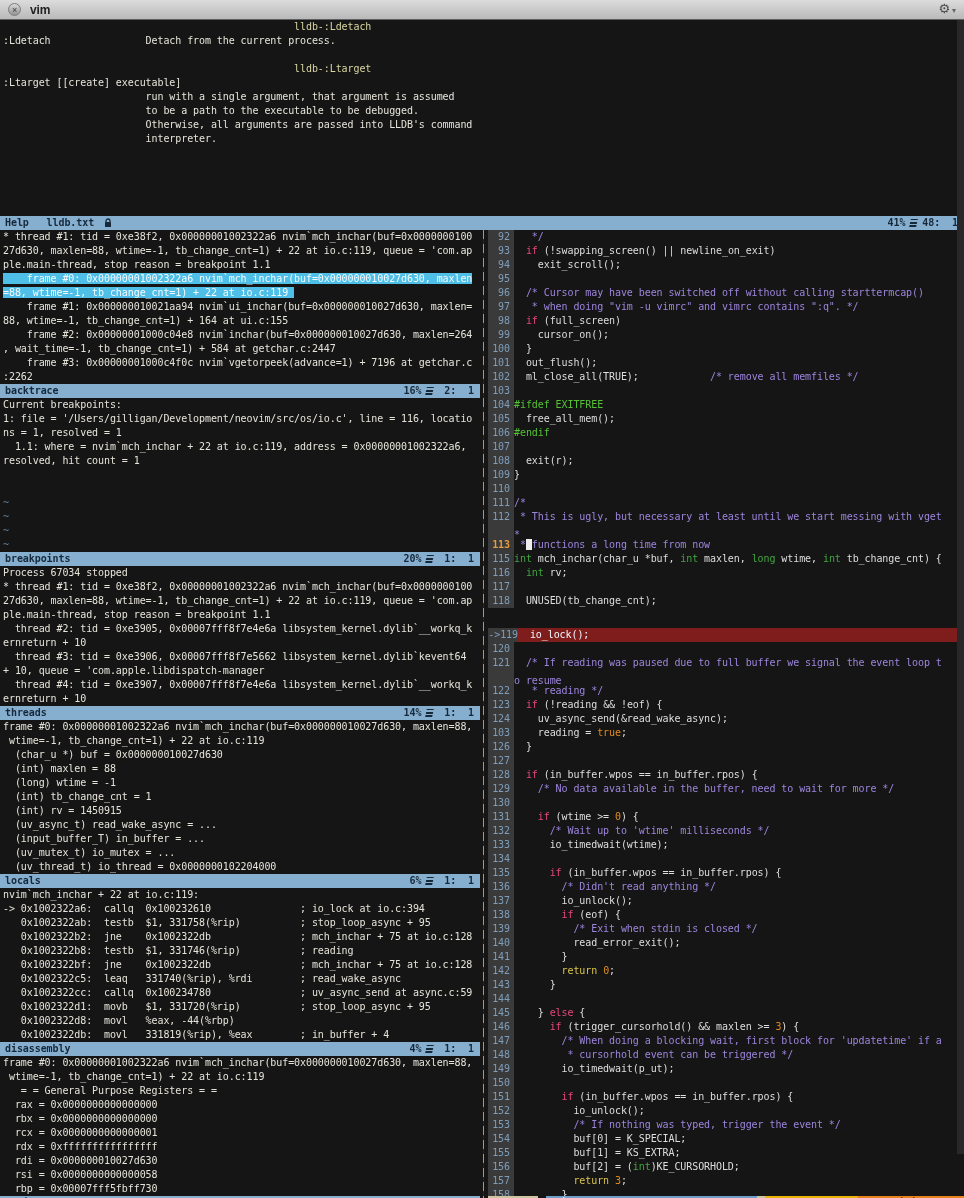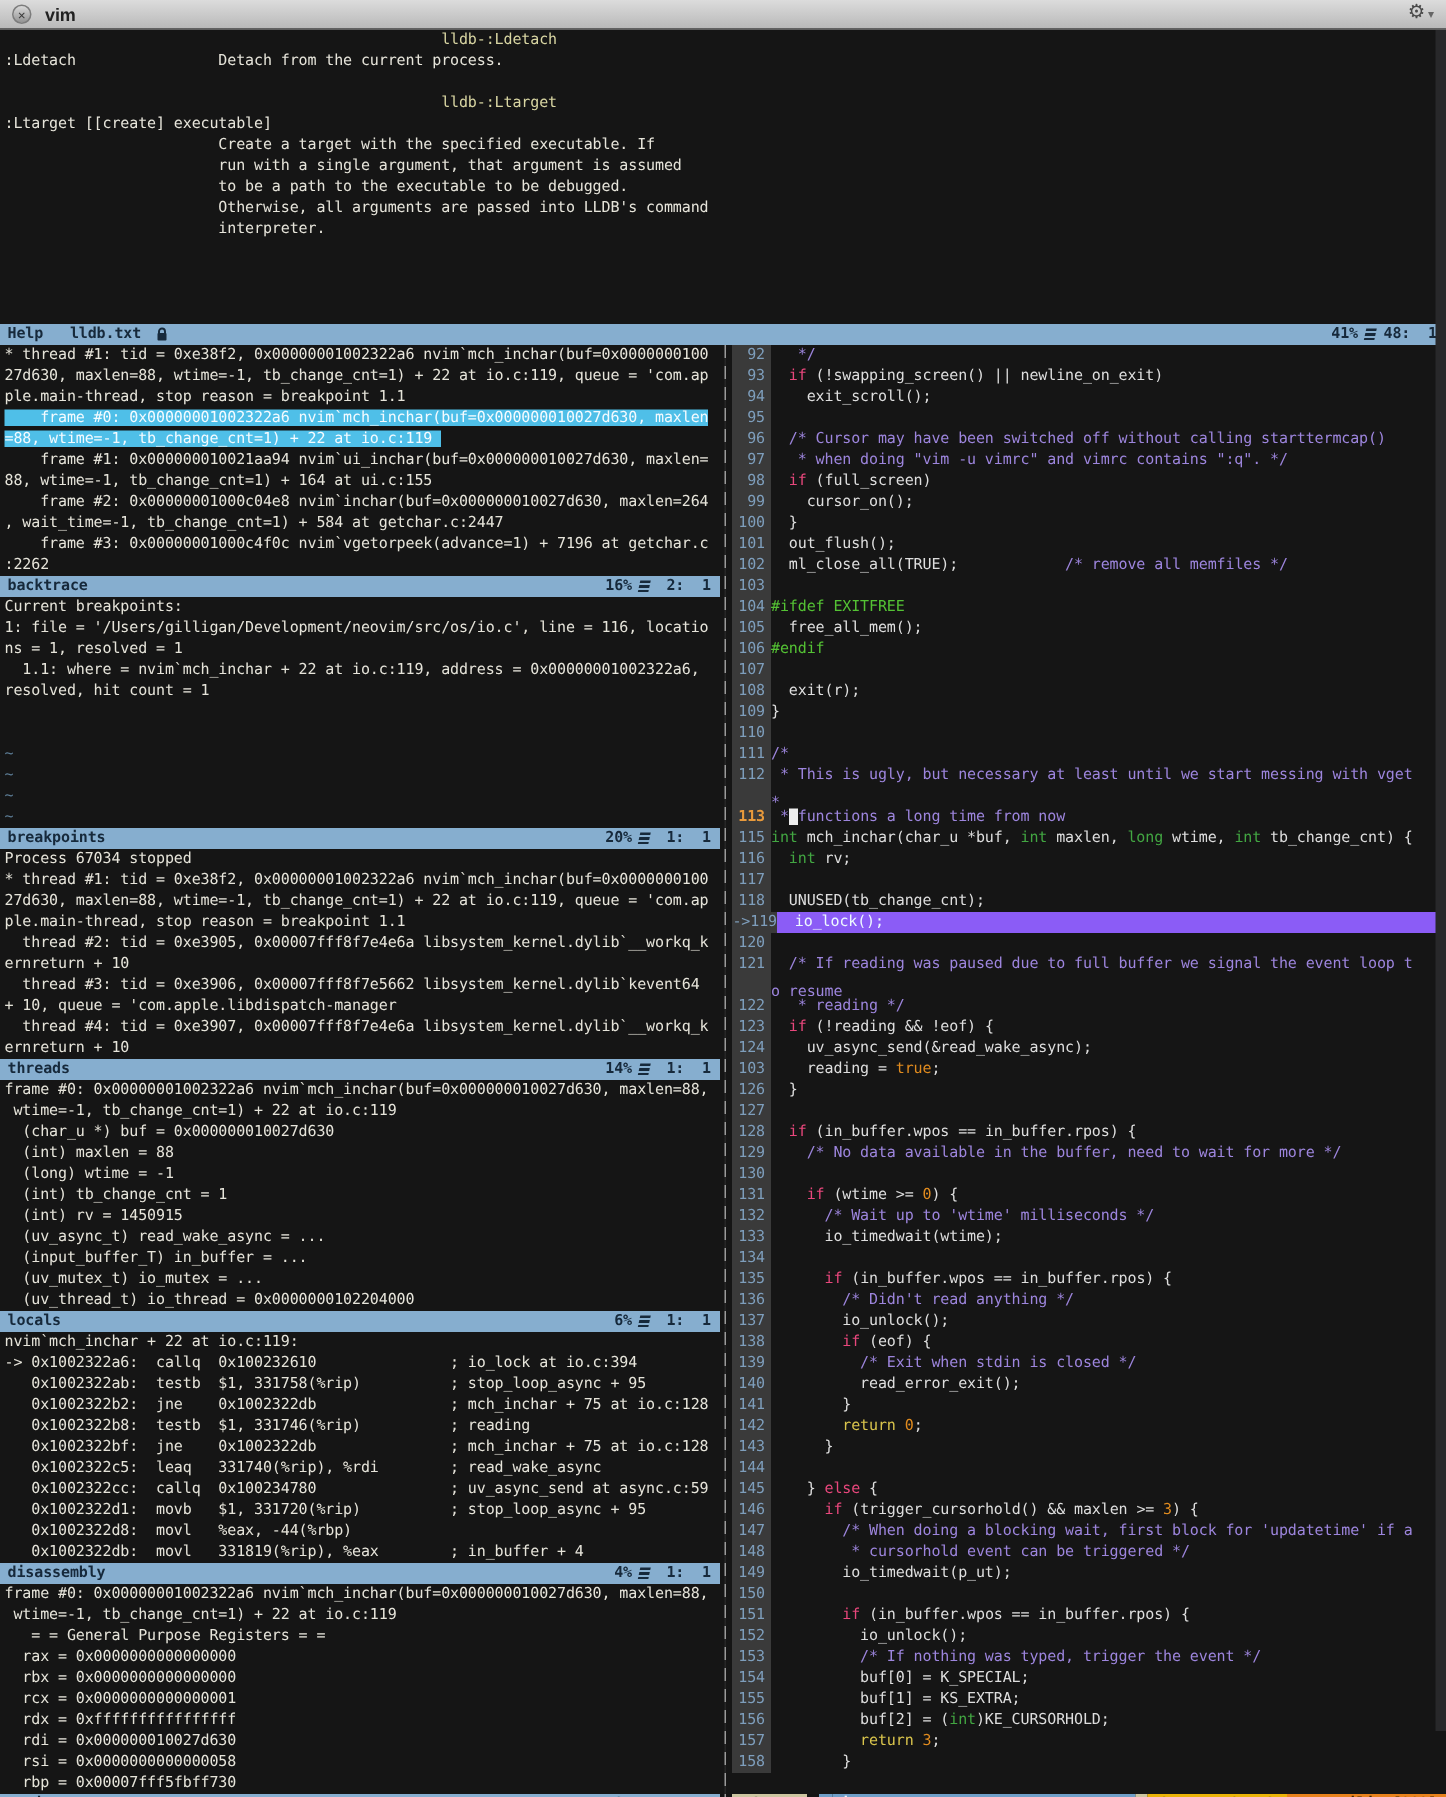--- a/index.html
+++ b/index.html
@@ -53,21 +53,21 @@
           background-image:repeating-linear-gradient(to bottom,#9a9a9a 0 9px,#262626 9px 14px);
           background-size:1px 100%; background-repeat:no-repeat; background-position:3px 0; }
   .right { flex:1; display:flex; flex-direction:column; }
   #code-pane { height:966px; }
 
   
   .ln { display:inline-block; width:26px; padding-right:4px; text-align:right;
         background:#3a3a3a; color:#7e9ebc; height:14px; }
   .ln.wide { width:30px; padding-right:0; }
   .ln.cur { color:#e89a3c; font-weight:bold; }
-  .row.hl { background:#8b5cf6; }
+  .row.hl { background:#7f1d1d;margin-top:20px; }
 
   
   .powerline { display:flex; height:14px; background:#141414; font-weight:bold; align-items:stretch; }
   .pl-arr { font-family:"DejaVu Sans",sans-serif; font-size:11px; line-height:13px; letter-spacing:0; }
   .pl-mode { background:#ccc5a0; color:#3f3b28; padding:0 7px; }
   .pl-arr-mode { color:#ccc5a0; background:#141414; }
   .pl-arr-into-file { color:#141414; background:#6f9fc8; }
   .pl-file { background:#6f9fc8; color:#f2f6fa; flex:1; display:flex; padding:0 6px;text-align:center; }
   .pl-ft { margin-left:auto; }
   .pl-arr-into-info { color:#141414; background:#ccc5a0; }
@@ -92,21 +92,20 @@
     <span class="gear">⚙<span class="caret">▾</span></span>
   </div>
 
   <div class="term">
     <div id="help-pane">
         <div class="row"><span class="h">                                                 lldb-:Ldetach</span></div>
         <div class="row"><span class="hb">:Ldetach                Detach from the current process.</span></div>
         <div class="row"></div>
         <div class="row"><span class="h">                                                 lldb-:Ltarget</span></div>
         <div class="row"><span class="hb">:Ltarget [[create] executable]</span></div>
-        <div class="row"><span class="hb">                        Create a target with the specified executable. If</span></div>
         <div class="row"><span class="hb">                        run with a single argument, that argument is assumed</span></div>
         <div class="row"><span class="hb">                        to be a path to the executable to be debugged.</span></div>
         <div class="row"><span class="hb">                        Otherwise, all arguments are passed into LLDB's command</span></div>
         <div class="row"><span class="hb">                        interpreter.</span></div>
         <div class="row"></div>
       </div>
 
     <div class="statusbar">
       <span class="sb-label">
         <span>Help   lldb.txt</span>

